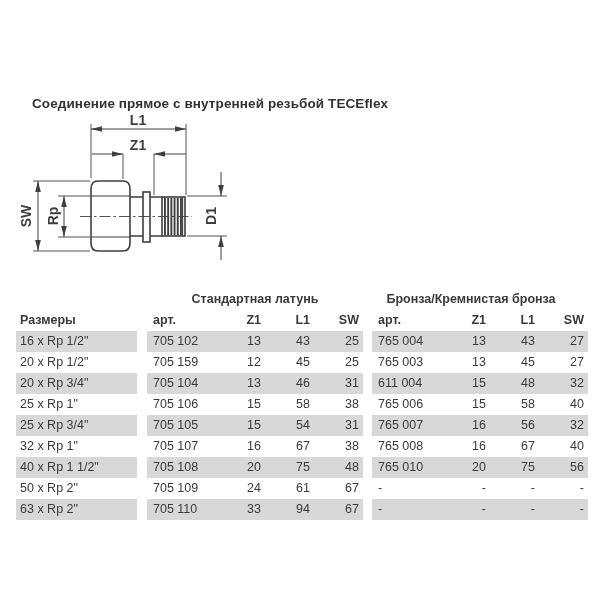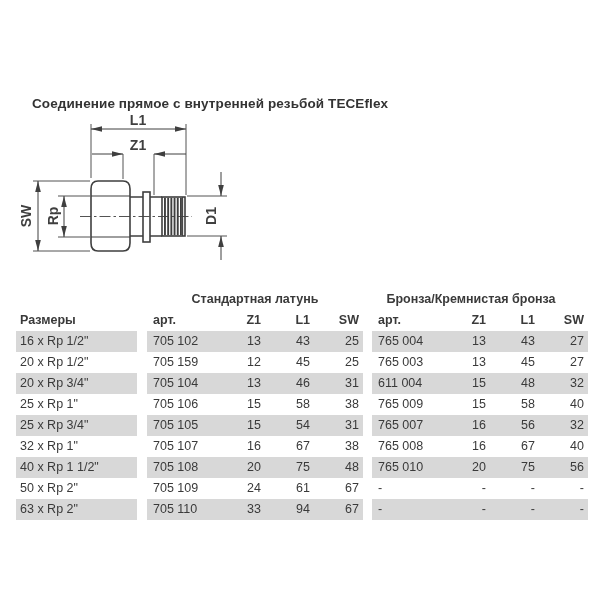--- a/index.html
+++ b/index.html
@@ -174,21 +174,21 @@
       </div>
       <div class="trow">
         <div class="size-col cell">25 x Rp 1"</div>
         <div class="block first">
           <span class="cell">705 106</span>
           <span class="cell num">15</span>
           <span class="cell num">58</span>
           <span class="cell num">38</span>
         </div>
         <div class="block">
-          <span class="cell">765 009</span>
+          <span class="cell">765 006</span>
           <span class="cell num">15</span>
           <span class="cell num">58</span>
           <span class="cell num">40</span>
         </div>
       </div>
       <div class="trow shaded">
         <div class="size-col cell">25 x Rp 3/4"</div>
         <div class="block first">
           <span class="cell">705 105</span>
           <span class="cell num">15</span>

